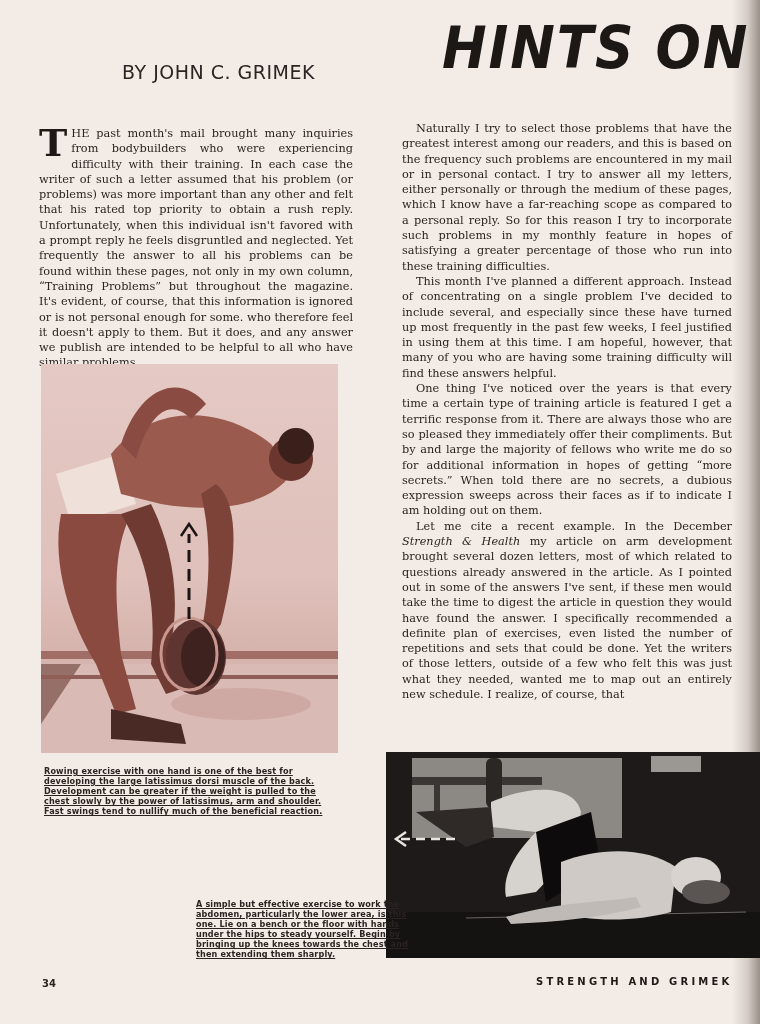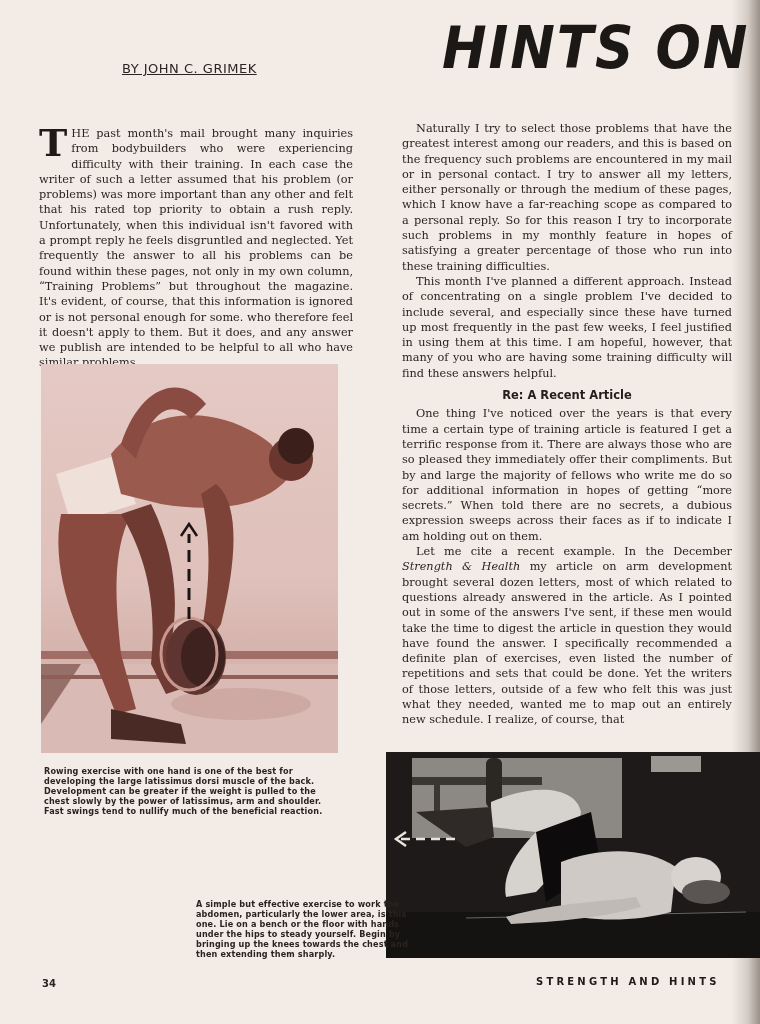--- a/index.html
+++ b/index.html
@@ -8,23 +8,22 @@
     background: #f3ece6;
     font-family: "DejaVu Serif", serif;
     color: #2a2220;
   }
   .page-shade {
     position: absolute; top: 0; right: 0; width: 28px; height: 1024px;
     background: linear-gradient(to right, rgba(0,0,0,0) 0%, rgba(120,110,100,0.25) 55%, rgba(80,70,62,0.55) 100%);
   }
   .byline {
     position: absolute; left: 122px; top: 61px;
-    font-family: "DejaVu Sans", sans-serif; font-size: 13px; letter-spacing: 0.5px;
+    font-family: "DejaVu Sans", sans-serif; font-size: 19px; letter-spacing: 0.5px;
     color: #2b2422;
-    text-decoration: underline;
   }
   .headline {
     position: absolute; left: 442px; top: 14px;
     font-family: "DejaVu Sans", sans-serif; font-weight: bold; font-style: italic;
     font-size: 58px; letter-spacing: 2px; color: #1c1816; white-space: nowrap;
     transform: scaleX(0.92); transform-origin: left top;
   }
   .col {
     position: absolute; font-size: 11.3px; line-height: 15.3px;
     text-align: justify; color: #2b2321;
@@ -45,21 +44,21 @@
     position: absolute; left: 41px; top: 364px; width: 297px; height: 389px;
     background: linear-gradient(180deg, #e5c9c4 0%, #dfc0ba 55%, #d6b3ad 75%, #e2c6c0 100%);
     overflow: hidden;
   }
   .photo2 {
     position: absolute; left: 386px; top: 752px; width: 374px; height: 206px;
     background: #1d1a19; overflow: hidden;
   }
   .caption {
     position: absolute; font-family: "DejaVu Sans", sans-serif; font-weight: bold;
-    font-size: 8.1px; line-height: 10.1px; color: #2a2321; letter-spacing: 0.15px;
+    font-size: 8.1px; line-height: 10.1px; color: #2a2321; letter-spacing: 0.15px; text-decoration: underline;
   }
   .caption-1 { left: 44px; top: 766px; width: 290px; }
   .caption-2 { left: 152px; top: 899px; width: 232px; margin-left: 44px; }
   .page-number {
     position: absolute; left: 42px; top: 978px;
     font-family: "DejaVu Sans", sans-serif; font-weight: bold; font-size: 10px; color: #2a2321;
   }
   .footer-title {
     position: absolute; left: 536px; top: 976px;
     font-family: "DejaVu Sans", sans-serif; font-weight: bold; font-size: 10px;
@@ -74,21 +73,20 @@
 <div class="byline">BY JOHN C. GRIMEK</div>
 <div class="headline">HINTS ON</div>
 
 <div class="col col-left">
   <p class="first"><span class="dropcap">T</span><span>HE past month's mail brought many inquiries from bodybuilders who were experiencing difficulty with their training. In each case the writer of such a letter assumed that his problem (or problems) was more important than any other and felt that his rated top priority to obtain a rush reply. Unfortunately, when this individual isn't favored with a prompt reply he feels disgruntled and neglected. Yet frequently the answer to all his problems can be found within these pages, not only in my own column, “Training Problems” but throughout the magazine. It's evident, of course, that this information is ignored or is not personal enough for some. who therefore feel it doesn't apply to them. But it does, and any answer we publish are intended to be helpful to all who have similar problems.</span></p>
 </div>
 
 <div class="col col-right">
   <p>Naturally I try to select those problems that have the greatest interest among our readers, and this is based on the frequency such problems are encountered in my mail or in personal contact. I try to answer all my letters, either personally or through the medium of these pages, which I know have a far-reaching scope as compared to a personal reply. So for this reason I try to incorporate such problems in my monthly feature in hopes of satisfying a greater percentage of those who run into these training difficulties.</p>
   <p>This month I've planned a different approach. Instead of concentrating on a single problem I've decided to include several, and especially since these have turned up most frequently in the past few weeks, I feel justified in using them at this time. I am hopeful, however, that many of you who are having some training difficulty will find these answers helpful.</p>
-  <div class="subhead">Re: A Recent Article</div>
   <p>One thing I've noticed over the years is that every time a certain type of training article is featured I get a terrific response from it. There are always those who are so pleased they immediately offer their compliments. But by and large the majority of fellows who write me do so for additional information in hopes of getting “more secrets.” When told there are no secrets, a dubious expression sweeps across their faces as if to indicate I am holding out on them.</p>
   <p><span>Let me cite a recent example. In the December </span><i>Strength &amp; Health</i><span> my article on arm development brought several dozen letters, most of which related to questions already answered in the article. As I pointed out in some of the answers I've sent, if these men would take the time to digest the article in question they would have found the answer. I specifically recommended a definite plan of exercises, even listed the number of repetitions and sets that could be done. Yet the writers of those letters, outside of a few who felt this was just what they needed, wanted me to map out an entirely new schedule. I realize, of course, that</span></p>
 </div>
 
 <div class="photo1">
   <svg width="297" height="389" viewBox="0 0 297 389">
 
     <polygon points="0,300 297,300 297,389 0,389" fill="#d9bab4"></polygon>
     <polygon points="0,300 40,300 0,360" fill="#7a5048" opacity="0.7"></polygon>
 
@@ -154,13 +152,13 @@
     <g>
       <line x1="15" y1="87" x2="75" y2="87" stroke="#e8e4e0" stroke-width="2.5" stroke-dasharray="9,6"></line>
       <polyline points="20,80 10,87 20,94" fill="none" stroke="#e8e4e0" stroke-width="2.5"></polyline>
     </g>
   </svg>
 </div>
 
 <div class="caption caption-2">A simple but effective exercise to work the abdomen, particularly the lower area, is this one. Lie on a bench or the floor with hands under the hips to steady yourself. Begin by bringing up the knees towards the chest and then extending them sharply.</div>
 
 <div class="page-number">34</div>
-<div class="footer-title">STRENGTH AND HINTS</div>
+<div class="footer-title">STRENGTH AND GRIMEK</div>
 
 </body></html>

